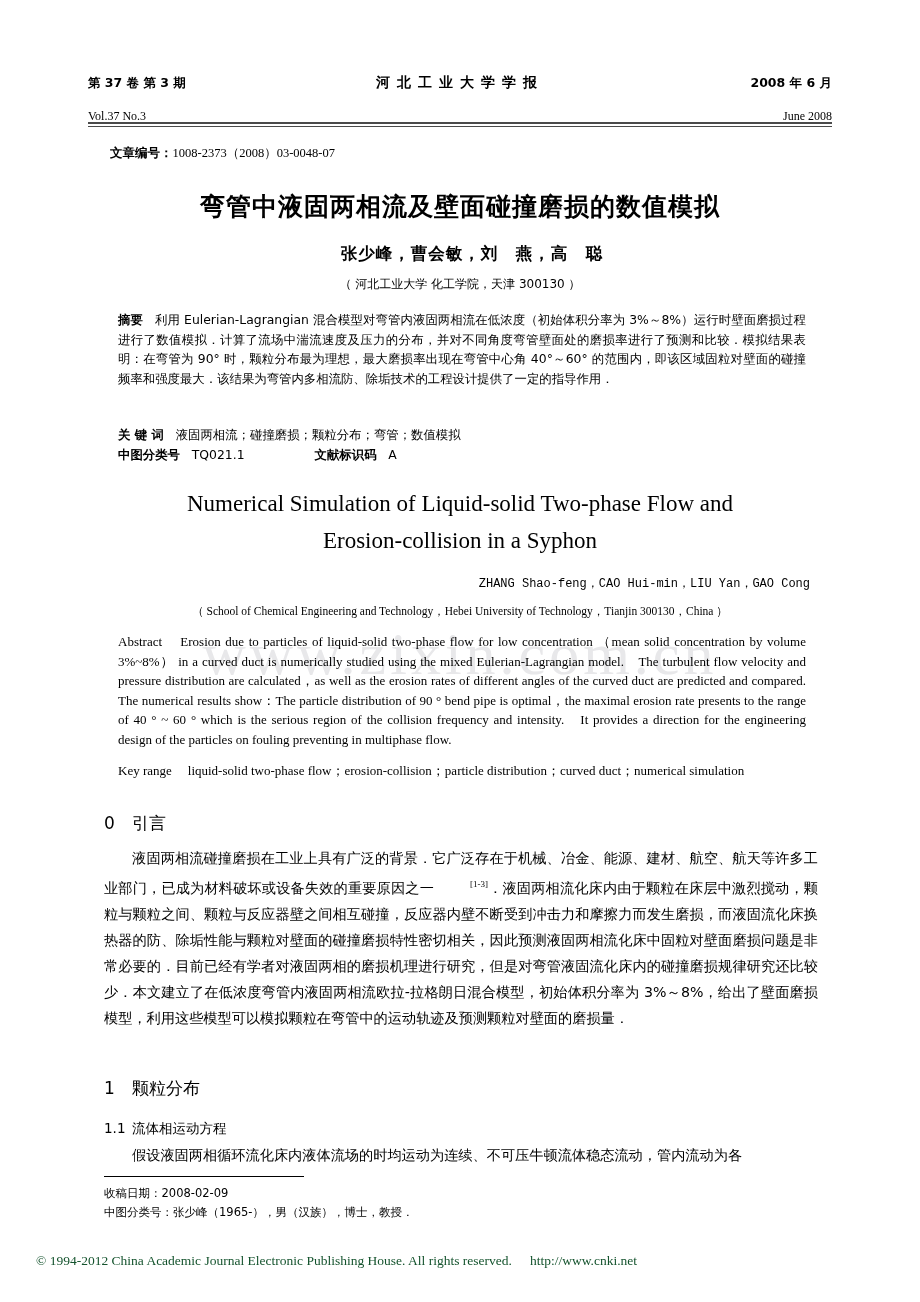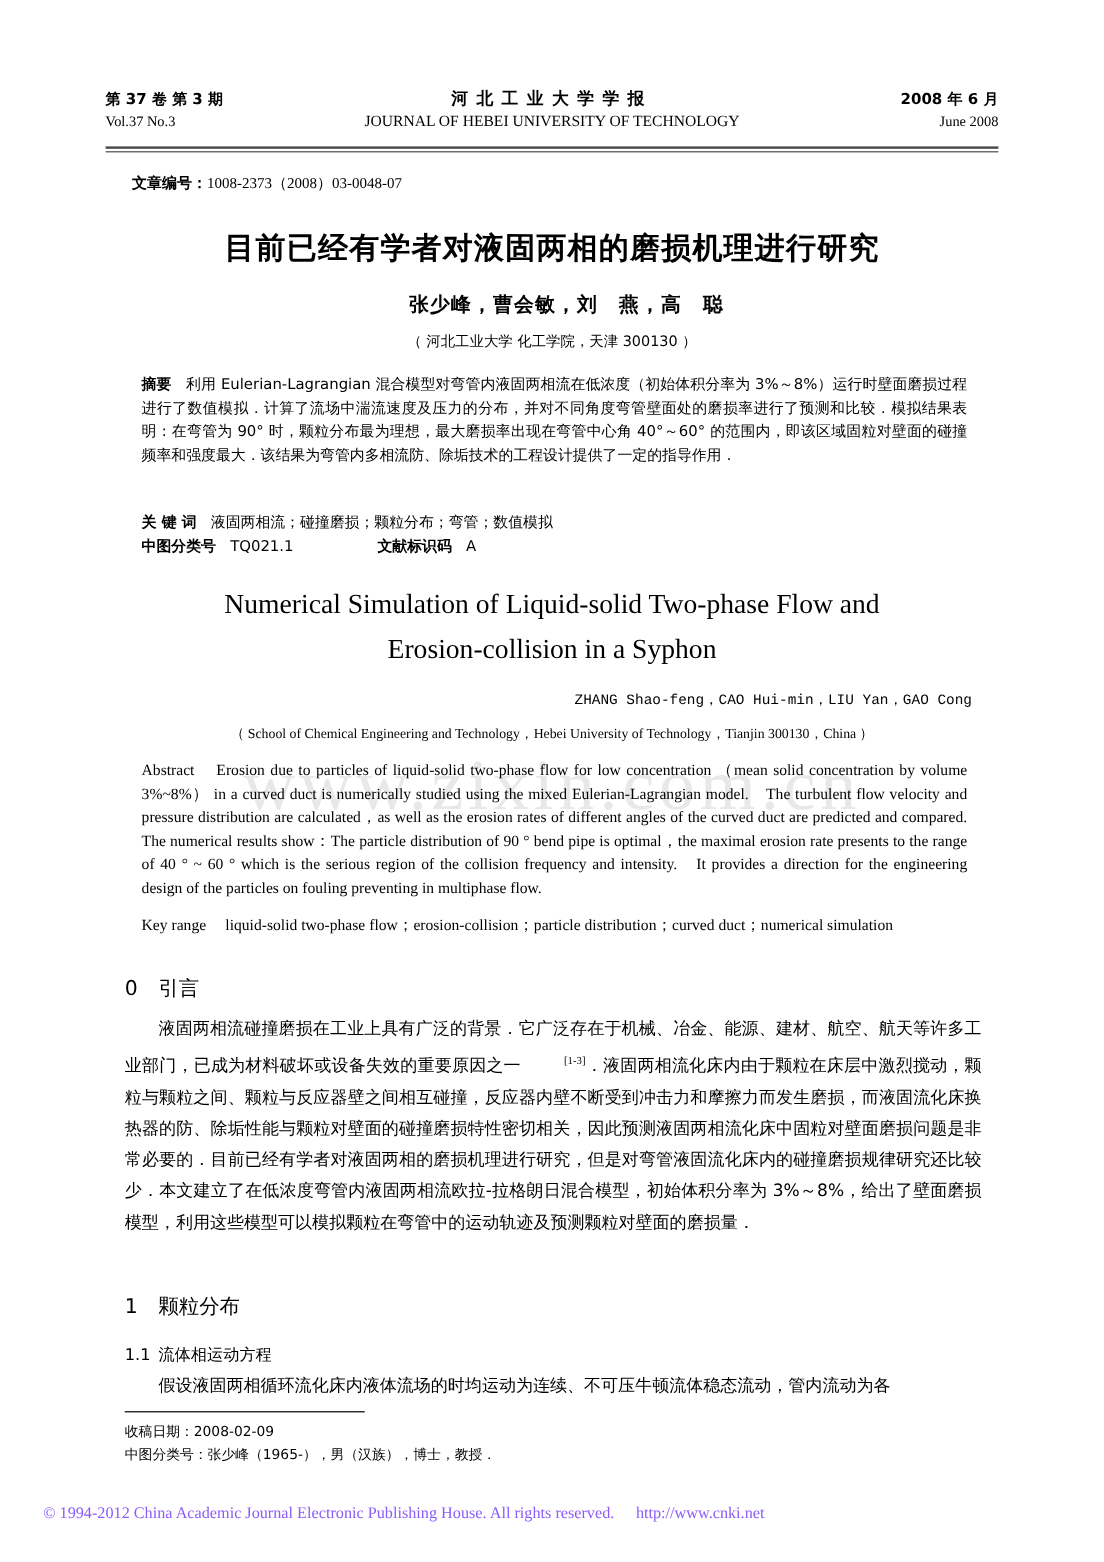--- a/index.html
+++ b/index.html
@@ -64,21 +64,21 @@
     flex: 1;
     text-align: center;
   }
   .mast-row1 .mast-center {
     font-family: "DejaVu Sans", "Liberation Sans", sans-serif;
     font-weight: bold;
     font-size: 14px;
     letter-spacing: 7px;
   }
   .mast-row2 {
-    margin-top: 1px;
+    margin-top: 17px;
   }
   .mast-row2 .mast-center {
     font-size: 13px;
     font-family: "Liberation Serif", serif;
   }
   .mast-row2 .mast-left,
   .mast-row2 .mast-right {
     font-size: 12px;
   }
   .mast-row1 .mast-left,
@@ -287,21 +287,21 @@
   .footnote.f2 { top: 1203px; }
 
   
   .copyright {
     position: absolute;
     left: 36px;
     top: 1253px;
     width: 850px;
     font-family: "Liberation Serif", serif;
     font-size: 13.5px;
-    color: #8b5cf6;
+    color: #14532d;
     white-space: nowrap;
   }
   .copyright .url { margin-left: 18px; }
 </style>
 </head>
 <body>
 
 <div id="page">
 
   <div class="watermark">www.zixin.com.cn</div>
@@ -309,32 +309,31 @@
   <div class="content">
 
     <div class="masthead">
       <div class="mast-row mast-row1">
         <div class="mast-left">第 37 卷  第 3 期</div>
         <div class="mast-center">河北工业大学学报</div>
         <div class="mast-right">2008 年 6 月</div>
       </div>
       <div class="mast-row mast-row2">
         <div class="mast-left">Vol.37   No.3</div>
-        <div class="mast-center">JOURNAL OF HEBEI UNIVERSITY OF TECHNOLOGY</div>
         <div class="mast-right">June  2008</div>
       </div>
     </div>
     <div class="mast-rule thick"></div>
     <div class="mast-rule thin"></div>
 
     <div class="artnum">
       <span class="lbl">文章编号：</span><span>1008-2373（2008）03-0048-07</span>
     </div>
 
-    <div class="cn-title">目前已经有学者对液固两相的磨损机理进行研究</div>
+    <div class="cn-title">弯管中液固两相流及壁面碰撞磨损的数值模拟</div>
     <div class="cn-authors">张少峰，曹会敏，刘　燕，高　聪</div>
     <div class="cn-affil">（ 河北工业大学  化工学院，天津  300130 ）</div>
 
     <div class="cn-abs">
       <span class="hd">摘要</span>&nbsp;&nbsp;&nbsp;<span>利用 Eulerian-Lagrangian 混合模型对弯管内液固两相流在低浓度（初始体积分率为 3%～8%）运行时壁面磨损过程进行了数值模拟．计算了流场中湍流速度及压力的分布，并对不同角度弯管壁面处的磨损率进行了预测和比较．模拟结果表明：在弯管为 90° 时，颗粒分布最为理想，最大磨损率出现在弯管中心角 40°～60° 的范围内，即该区域固粒对壁面的碰撞频率和强度最大．该结果为弯管内多相流防、除垢技术的工程设计提供了一定的指导作用．</span>
     </div>
     <div class="cn-kw">
       <span class="hd">关 键 词</span>&nbsp;&nbsp;&nbsp;<span>液固两相流；碰撞磨损；颗粒分布；弯管；数值模拟</span>
     </div>
     <div class="cn-clc">

